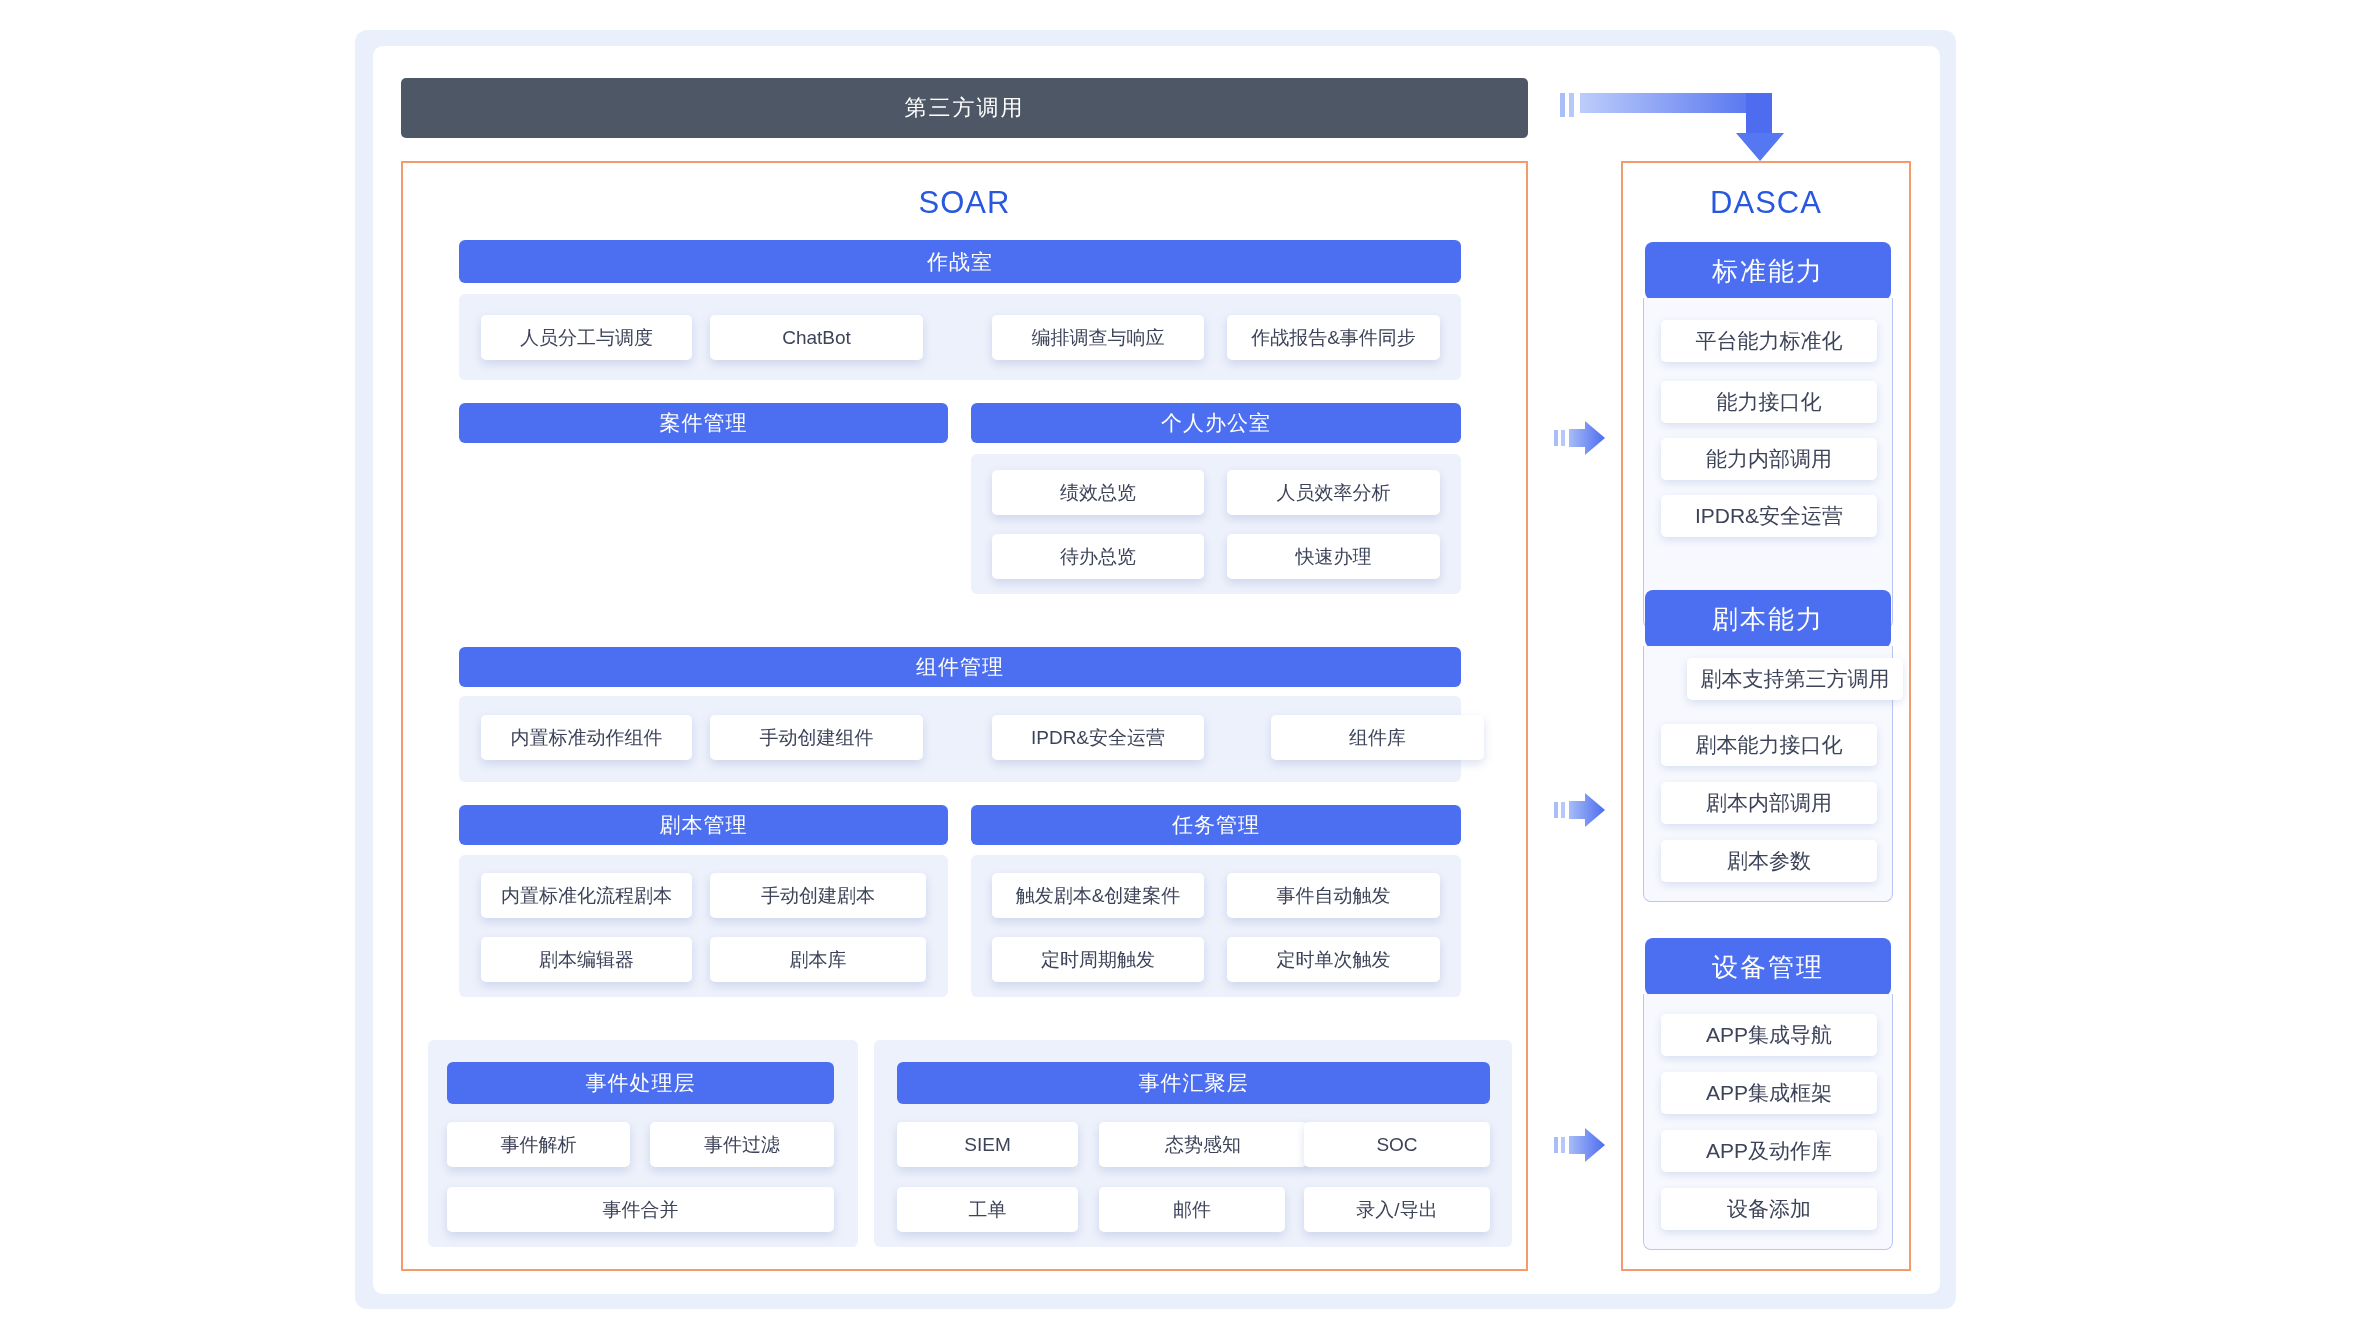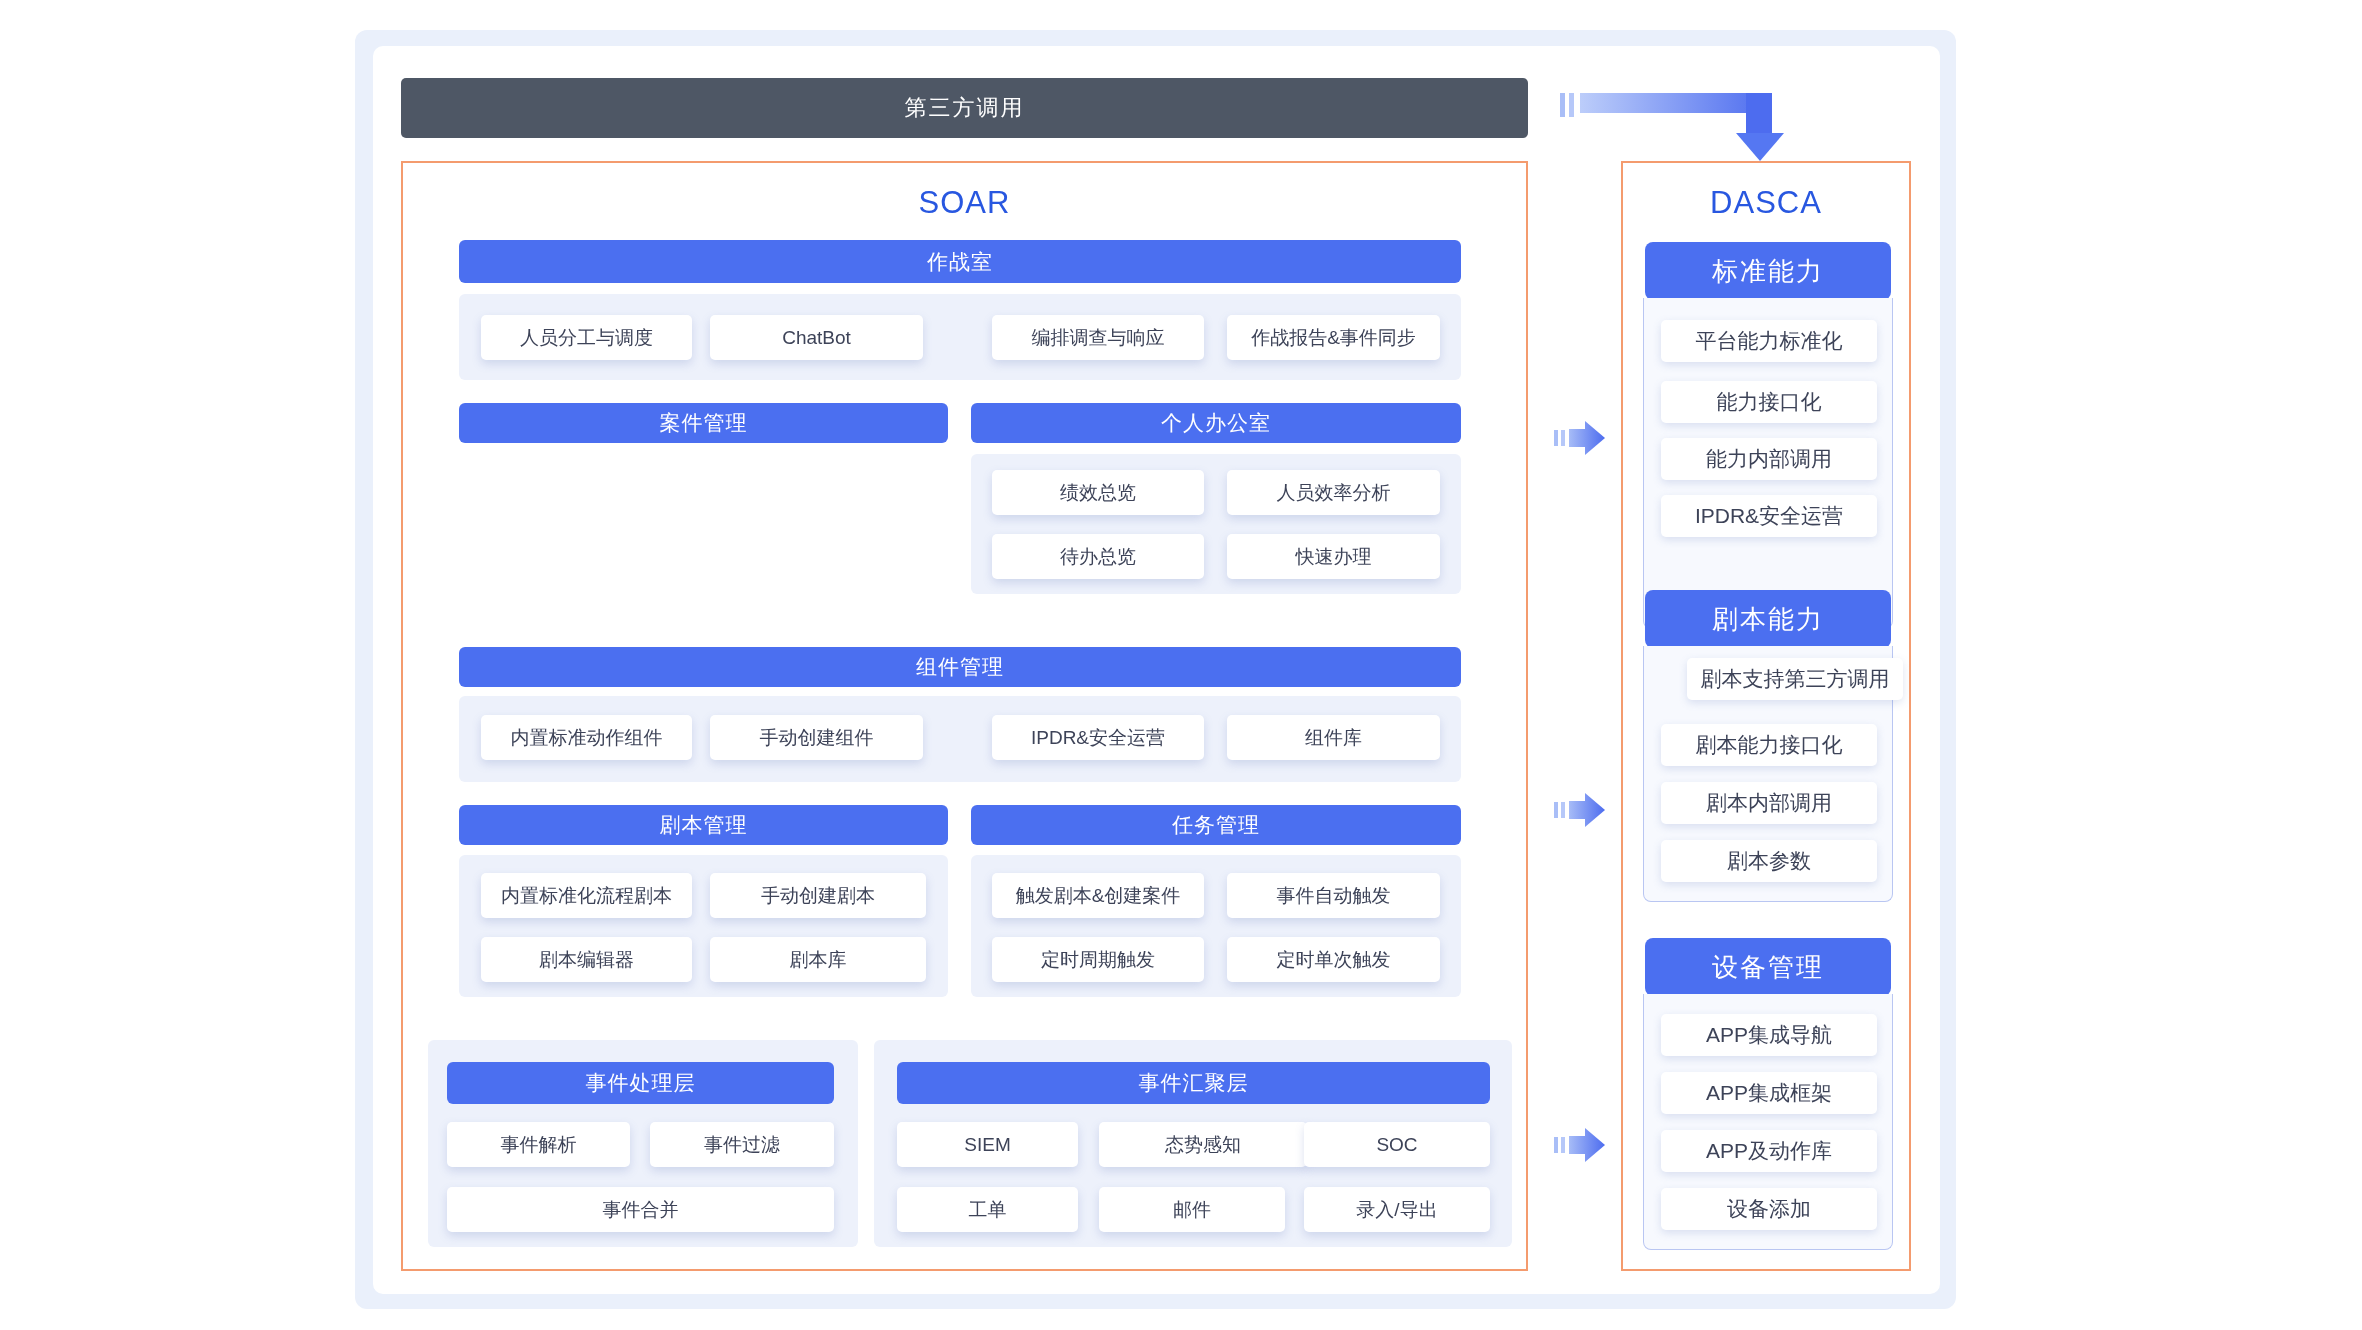--- a/index.html
+++ b/index.html
@@ -93,21 +93,21 @@
     <div class="abs btn" style="left:256px;top:16px;width:213px;height:45px;">人员效率分析</div>
     <div class="abs btn" style="left:21px;top:80px;width:212px;height:45px;">待办总览</div>
     <div class="abs btn" style="left:256px;top:80px;width:213px;height:45px;">快速办理</div>
   </div>
 
   <div class="abs hdr" style="left:56px;top:484px;width:1002px;height:40px;">组件管理</div>
   <div class="abs panel" style="left:56px;top:533px;width:1002px;height:86px;">
     <div class="abs btn" style="left:22px;top:19px;width:211px;height:45px;">内置标准动作组件</div>
     <div class="abs btn" style="left:251px;top:19px;width:213px;height:45px;">手动创建组件</div>
     <div class="abs btn" style="left:533px;top:19px;width:212px;height:45px;">IPDR&amp;安全运营</div>
-    <div class="abs btn" style="left:768px;top:19px;width:213px;height:45px;">组件库</div>
+    <div class="abs btn" style="left:812px;top:19px;width:213px;height:45px;">组件库</div>
   </div>
 
   <div class="abs hdr" style="left:56px;top:642px;width:489px;height:40px;">剧本管理</div>
   <div class="abs hdr" style="left:568px;top:642px;width:490px;height:40px;">任务管理</div>
   <div class="abs panel" style="left:56px;top:692px;width:489px;height:142px;">
     <div class="abs btn" style="left:22px;top:18px;width:211px;height:45px;">内置标准化流程剧本</div>
     <div class="abs btn" style="left:251px;top:18px;width:216px;height:45px;">手动创建剧本</div>
     <div class="abs btn" style="left:22px;top:82px;width:211px;height:45px;">剧本编辑器</div>
     <div class="abs btn" style="left:251px;top:82px;width:216px;height:45px;">剧本库</div>
   </div>

